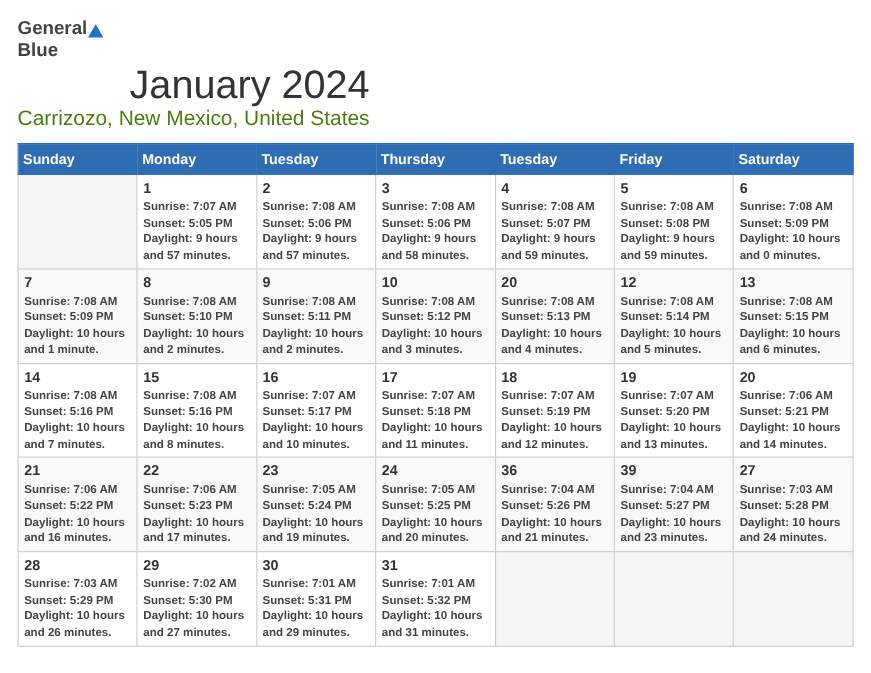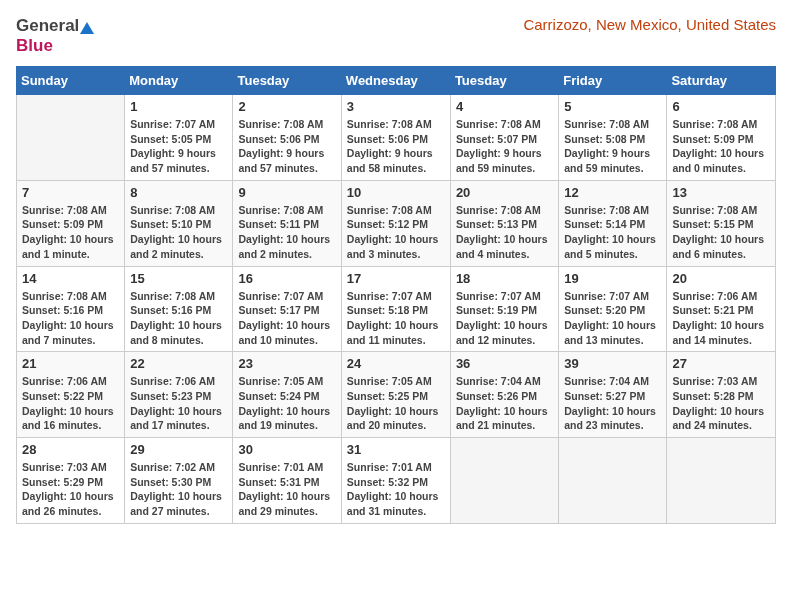--- a/index.html
+++ b/index.html
@@ -8,37 +8,38 @@
       background: #fff;
       width: 792px;
       min-height: 612px;
       padding: 16px;
     }
     .header-area {
       display: flex;
       justify-content: space-between;
       align-items: flex-start;
       margin-bottom: 10px;
+      flex-direction: column;
     }
     .logo {
       display: flex;
       flex-direction: column;
       align-items: flex-start;
     }
     .title-area {
       text-align: right;
     }
     .month-title {
       font-size: 36px;
       font-weight: normal;
       color: #333;
     }
     .location-title {
-      font-size: 15px;
-      color: #c2410c;
+      font-size: 19px;
+      color: #4d7c0f;
     }
     table {
       width: 100%;
       border-collapse: collapse;
       font-size: 11px;
       padding-left: 40px;
     }
     thead tr th {
       background-color: #2e6db4;
       color: #fff;
@@ -79,21 +80,21 @@
       align-items: center;
     }
     .logo-text-general {
       font-size: 17px;
       font-weight: bold;
       color: #444;
     }
     .logo-text-blue {
       font-size: 17px;
       font-weight: bold;
-      color: #be185d;
+      color: #404040;
     }
     .logo-triangle {
       width: 0;
       height: 0;
       border-left: 7px solid transparent;
       border-right: 7px solid transparent;
       border-bottom: 12px solid #1a73c8;
       display: inline-block;
       margin-left: 1px;
       position: relative;
@@ -108,32 +109,33 @@
     <div class="logo">
       <div class="logo-row">
         <span class="logo-text-general">General</span>
         <span class="logo-triangle"></span>
       </div>
       <div>
         <span class="logo-text-blue">Blue</span>
       </div>
     </div>
     <div class="title-area">
+      <div class="month-title">January 2024</div>
       <div class="location-title">Carrizozo, New Mexico, United States</div>
     </div>
   </div>
 
   <table>
     <thead>
       <tr>
 
       <th>Sunday</th>
           <th>Monday</th>
           <th>Tuesday</th>
-          <th>Wednesday</th>
+          <th>Thursday</th>
           <th>Tuesday</th>
           <th>Friday</th>
           <th>Saturday</th>
         </tr>
     </thead>
     <tbody id="calendar-body">
     <tr>
           <td class="empty"></td>
           <td>
             <div class="day-num">1</div>

